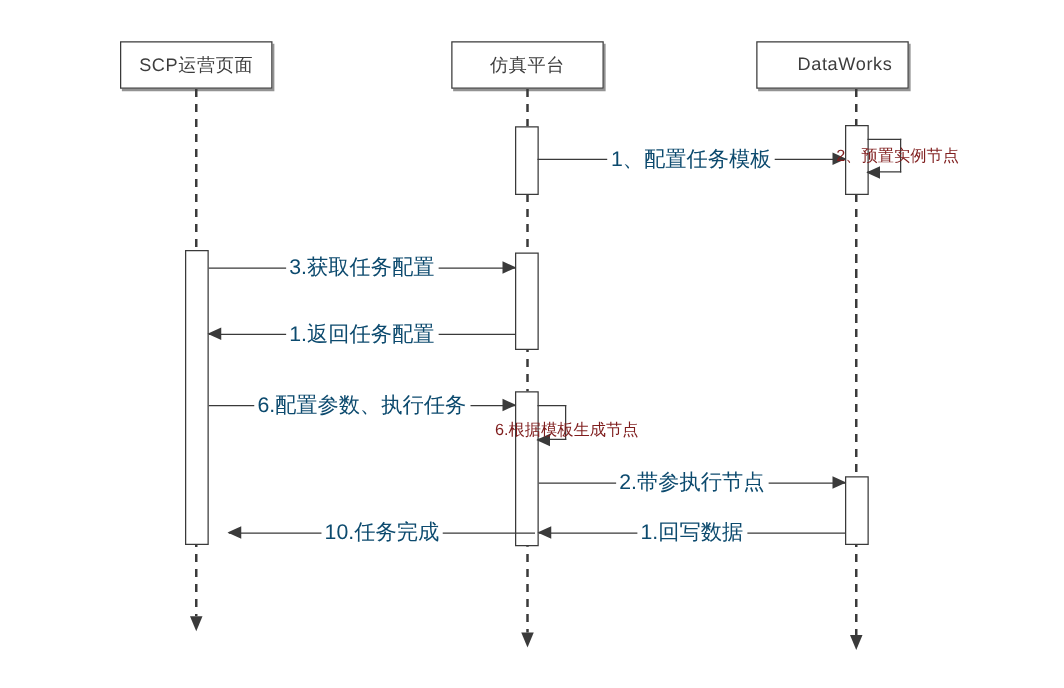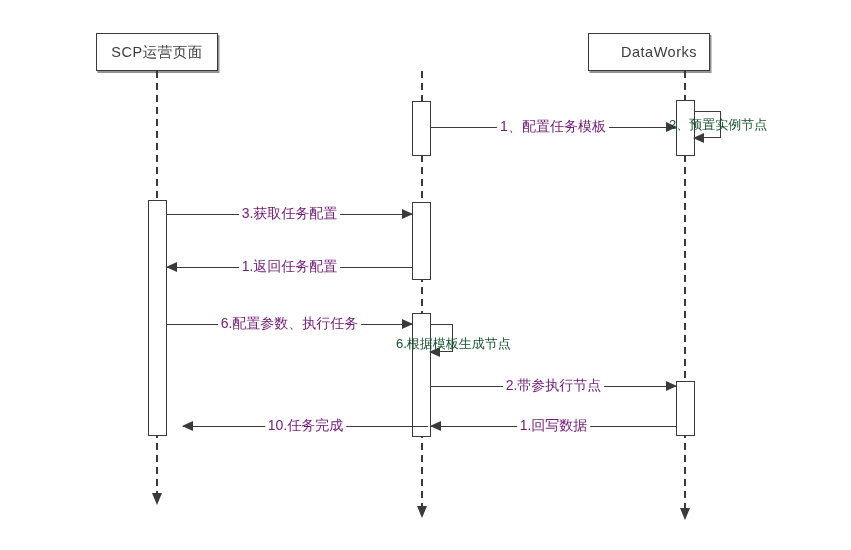--- a/index.html
+++ b/index.html
@@ -10,21 +10,21 @@
   
   .actor{
     position:absolute;top:33px;width:122px;height:38px;box-sizing:border-box;
     background:#ffffff;border:1.6px solid #3a3a3a;
     box-shadow:1.5px 2px 0 rgba(58,58,58,0.55);
     display:flex;align-items:center;justify-content:center;
     font-size:14.5px;color:#3d3d3d;z-index:3;letter-spacing:0.5px;
   }
   #actor-scp{left:96px;}
   #actor-sim{left:361px;}
-  #actor-dw{left:588px;padding-left:20px;}
+  #actor-dw{left:605px;padding-left:20px;}
   
   .lifeline{
     position:absolute;width:2px;z-index:1;
     background:repeating-linear-gradient(to bottom,#3a3a3a 0 7px,transparent 7px 12px);
   }
   #ll-scp{left:156px;top:71px;height:422px;}
   #ll-sim{left:421px;top:71px;height:435px;}
   #ll-dw{left:684px;top:71px;height:437px;}
   
   .ll-arrow{
@@ -53,55 +53,58 @@
   #msg-4{left:167px;top:267px;width:245px;}
   #msg-5{left:167px;top:324px;width:245px;}
   #msg-7{left:431px;top:386px;width:245px;}
   #msg-8{left:431px;top:426px;width:245px;}
   #msg-10{left:183px;top:426px;width:245px;}
   .head{position:absolute;width:0;height:0;top:-6.3px;}
   .head.right{right:-1px;border-top:5px solid transparent;border-bottom:5px solid transparent;border-left:11px solid #3a3a3a;}
   .head.left{left:-1px;border-top:5px solid transparent;border-bottom:5px solid transparent;border-right:11px solid #3a3a3a;}
   .lbl{
     position:absolute;left:50%;top:-0.8px;transform:translate(-50%,-50%);
-    background:#ffffff;padding:0 3px;font-size:14px;color:#701a75;
+    background:#ffffff;padding:0 3px;font-size:17px;color:#0c4a6e;
     white-space:nowrap;z-index:5;
   }
   
   .loop{
     position:absolute;box-sizing:border-box;border:1.6px solid #3a3a3a;
     border-left:none;background:transparent;z-index:4;
   }
   #loop-2{left:694px;top:111px;width:27px;height:27px;}
   #loop-6{left:430px;top:324px;width:23px;height:28px;text-decoration:underline;}
   .loop .head-loop{
     position:absolute;left:-1px;bottom:-5.5px;width:0;height:0;
     border-top:5px solid transparent;border-bottom:5px solid transparent;
     border-right:11px solid #3a3a3a;
   }
   .lbl-loop{
-    position:absolute;font-size:13px;color:#14532d;white-space:nowrap;z-index:5;
+    position:absolute;font-size:13px;color:#7f1d1d;white-space:nowrap;z-index:5;
   }
   #loop-2 .lbl-loop{left:-25px;top:50%;transform:translateY(-50%);}
   #loop-6 .lbl-loop{left:-34px;top:10px;}
 </style>
 </head>
 <body>
 
 <div id="canvas">
 
   <div class="lifeline" id="ll-scp"></div>
   <div class="lifeline" id="ll-sim"></div>
   <div class="lifeline" id="ll-dw"></div>
   <div class="ll-arrow" id="lla-scp"></div>
   <div class="ll-arrow" id="lla-sim"></div>
   <div class="ll-arrow" id="lla-dw"></div>
 
   <div class="actor" id="actor-scp">
     <span>SCP运营页面</span>
+  </div>
+  <div class="actor" id="actor-sim">
+    <span>仿真平台</span>
   </div>
   <div class="actor" id="actor-dw">
     <span>DataWorks</span>
   </div>
 
   <div class="act" id="act-sim-1"></div>
   <div class="act" id="act-dw-1"></div>
   <div class="act" id="act-scp-1"></div>
   <div class="act" id="act-sim-2"></div>
   <div class="act" id="act-sim-3"></div>

